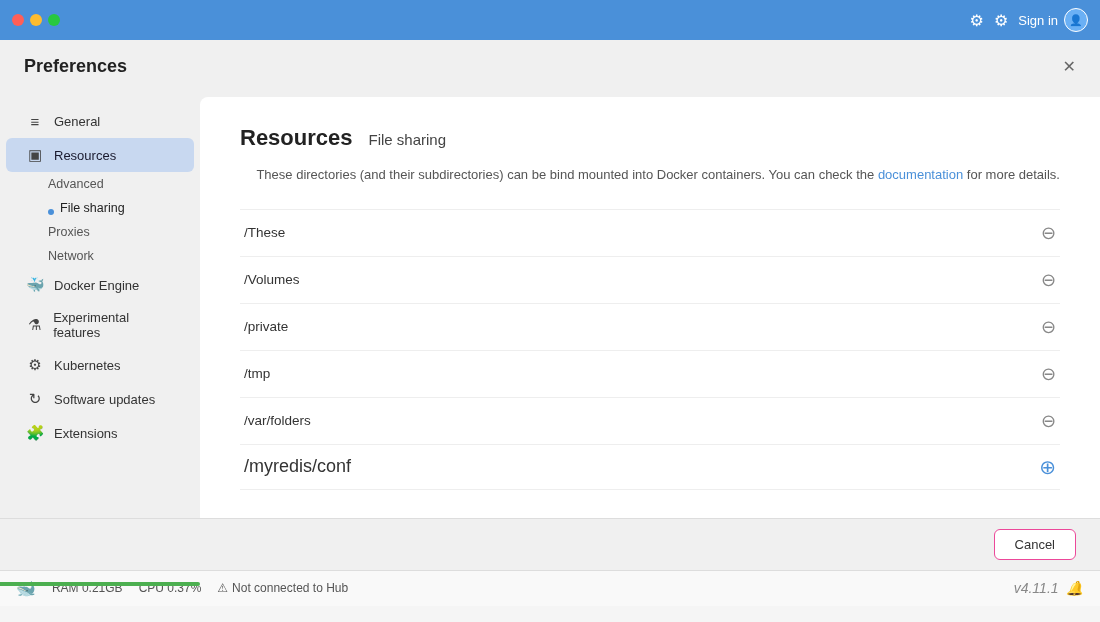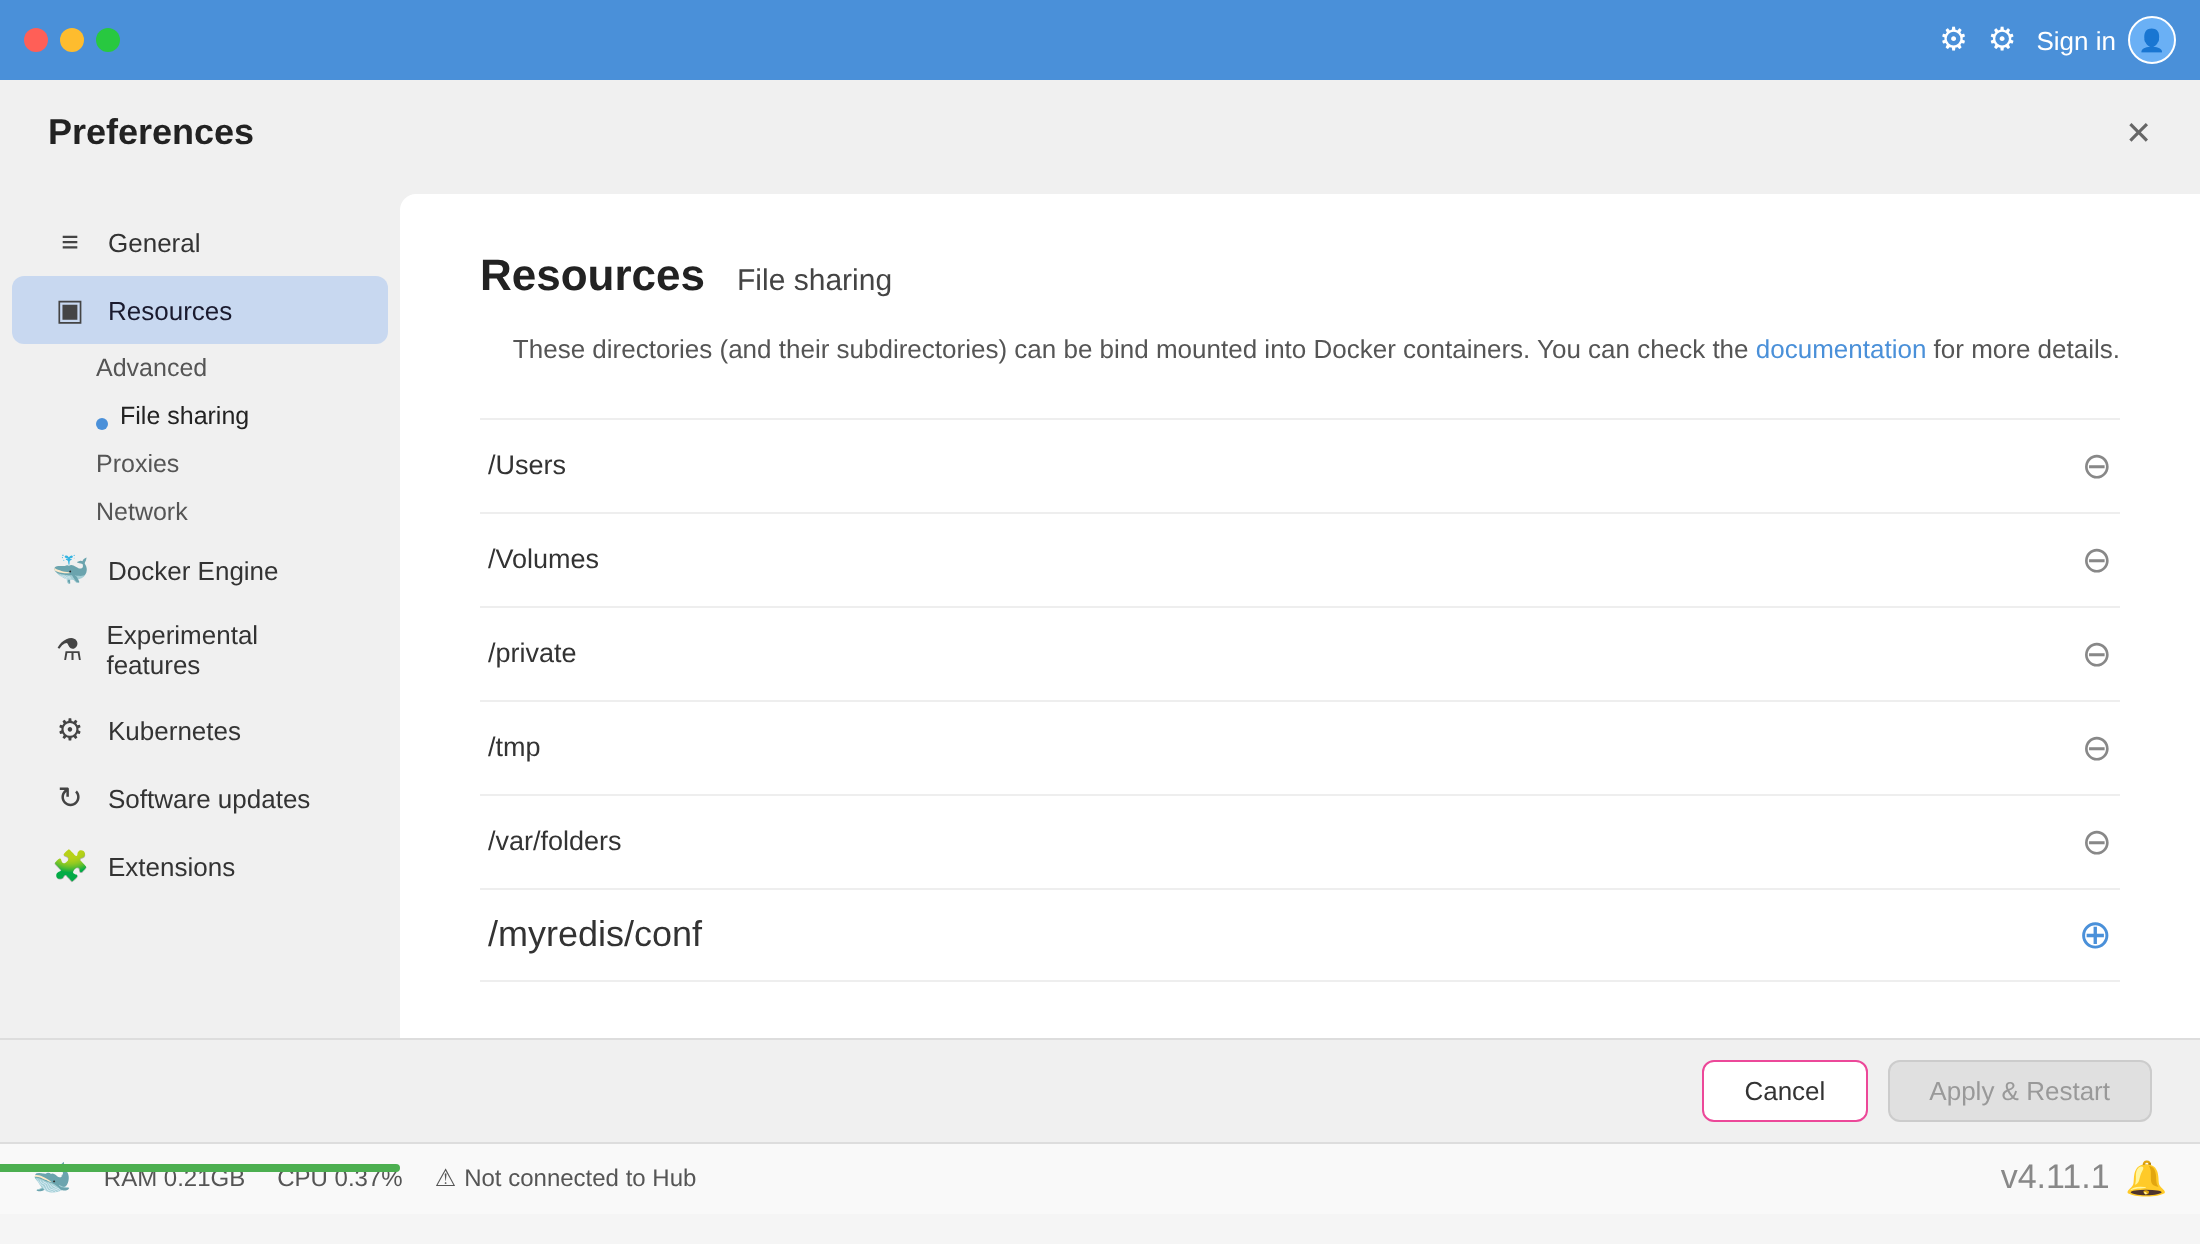--- a/index.html
+++ b/index.html
@@ -281,24 +281,25 @@
     .status-left {
       display: flex;
       align-items: center;
       gap: 16px;
     }
     .status-docker-icon {
       font-size: 16px;
     }
     .status-right {
       display: flex;
-      align-items: flex-start;
+      align-items: flex-end;
       gap: 8px;
       color: #888;
-      font-size: 17px;
+      font-size: 14px;
+      font-style: italic;
     }
     .green-bar {
       position: absolute;
       bottom: 36px;
       left: 0;
       width: 200px;
       height: 4px;
       background: #4caf50;
       border-radius: 0 2px 2px 0;
     }
@@ -394,21 +395,21 @@
       <div class="panel-heading">
         <span class="panel-title">Resources</span>
         <span class="panel-subtitle">File sharing</span>
       </div>
       <p class="panel-description">
         <span>These directories (and their subdirectories) can be bind mounted into Docker containers. You can check the </span><a href="#">documentation</a><span> for more details.</span>
       </p>
 
       <ul class="dir-list">
         <li class="dir-item">
-          <span>/Users</span>
+          <span>/These</span>
           <span class="remove-icon">⊖</span>
         </li>
         <li class="dir-item">
           <span>/Volumes</span>
           <span class="remove-icon">⊖</span>
         </li>
         <li class="dir-item">
           <span>/private</span>
           <span class="remove-icon">⊖</span>
         </li>
@@ -425,21 +426,20 @@
       <div class="dir-add-row">
         <span class="dir-add-path">/myredis/conf</span>
         <span class="add-icon">⊕</span>
       </div>
 
     </div>
   </div>
 
   <div class="footer-bar">
     <button class="cancel-btn">Cancel</button>
-    <button class="apply-btn">Apply &amp; Restart</button>
   </div>
 </div>
 
 <div class="status-bar">
   <div class="status-left">
     <span class="status-docker-icon">🐋</span>
     <span>RAM 0.21GB</span>
     <span>CPU 0.37%</span>
     <span class="not-connected">
       <span>⚠</span>

